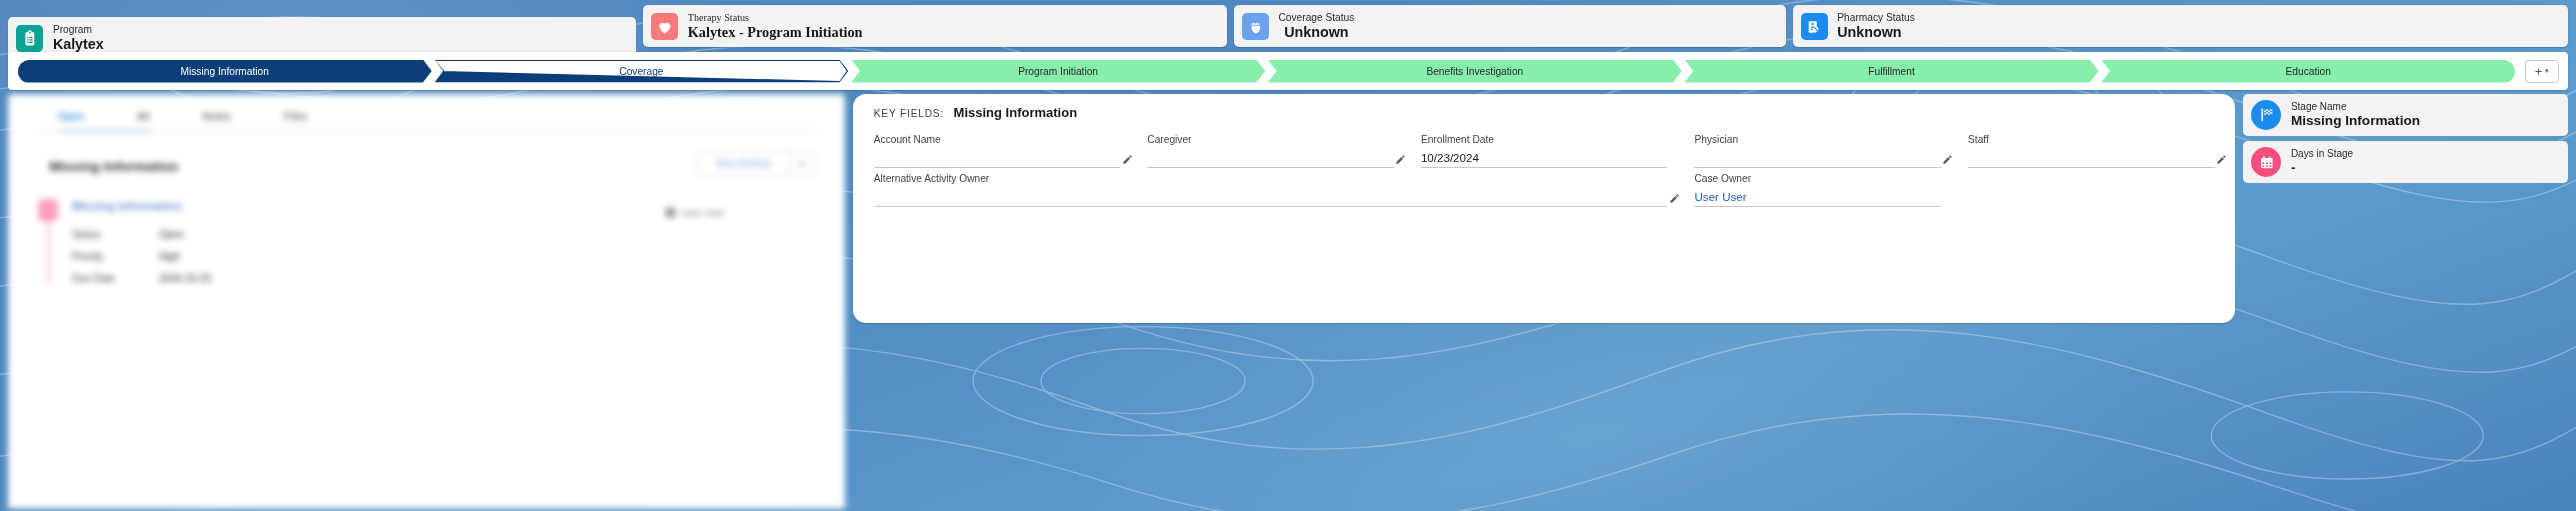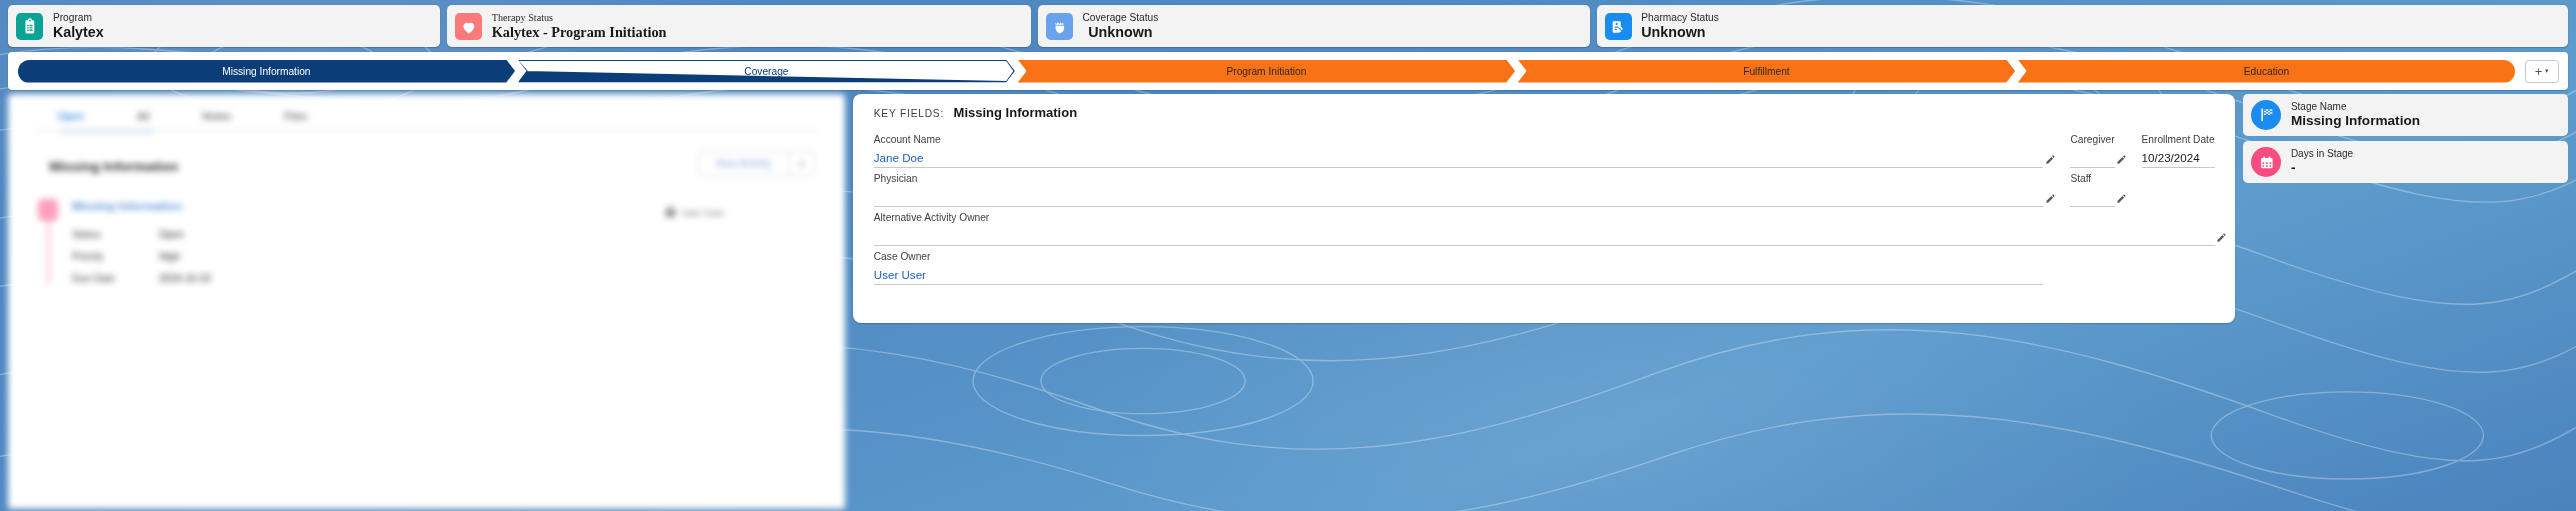--- a/index.html
+++ b/index.html
@@ -28,21 +28,21 @@
     display: flex; gap: 6.8px;
   }
   .hl-card {
     background: #f3f3f3;
     border-radius: 4.8px;
     box-shadow: 0 0.7px 1.4px rgba(0,0,0,.22);
     display: flex; align-items: center;
     padding: 0 8.2px;
     height: 42px;
   }
-  .hl-card.c1 { width: 432px; }
+  .hl-card.c1 { width: 628px; margin-top: 12px; }
   .hl-card.c2 { width: 584px; font-family: Liberation Serif, serif; }
   .hl-card.c3 { width: 552px; text-align: center; }
   .hl-card.c4 { width: 943px; flex: 1; }
   .hl-ico {
     width: 27px; height: 27px; border-radius: 4.8px;
     display: flex; align-items: center; justify-content: center;
     flex: 0 0 auto;
   }
   .hl-txt { margin-left: 9.5px; min-width: 0; }
   .hl-label { font-size: 10.2px; color: #2b2826; line-height: 1.15; }
@@ -63,21 +63,21 @@
     padding: 0 9.5px;
   }
   .path {
     display: flex; align-items: stretch;
     height: 23px; flex: 1; min-width: 0;
   }
   .stage {
     position: relative;
     flex: 1 1 0; min-width: 0;
     display: flex; align-items: center; justify-content: center;
-    background: #f97316;
+    background: #86efac;
     color: #2b2826;
     font-size: 10.2px;
     margin-right: 2.7px;
     padding: 0 12.2px;
     white-space: nowrap;
     clip-path: polygon(0 0, calc(100% - 8.8px) 0, 100% 50%, calc(100% - 8.8px) 100%, 0 100%, 8.8px 50%);
   }
   .stage:first-child {
     clip-path: polygon(0 0, calc(100% - 8.8px) 0, 100% 50%, calc(100% - 8.8px) 100%, 0 100%);
     border-top-left-radius: 11.6px; border-bottom-left-radius: 11.6px;
@@ -147,29 +147,29 @@
   .lp-meta { display:flex; margin-top: 11px; font-size: 10.2px; color:#3e3e3c; }
   .lp-meta-k { width: 87px; }
   .lp-meta-v { color:#2b2826; }
   .lp-owner { display:flex; align-items:center; gap:5.4px; justify-content:flex-end; font-size:9.5px; color:#706e6b; margin-right: 102px; margin-top: -5.4px;}
   .lp-av { width:11px; height:11px; border-radius:50%; background:#9a9a9a; }
 
   
   .kf-panel {
     flex: 1 1 auto; min-width: 0;
     background: #fff;
-    border-radius: 8px;
+    border-radius: 13px;
     box-shadow: 0 0.7px 1.4px rgba(0,0,0,.18);
     padding: 11px 20.4px 8.2px 20.4px;
     height: 229px;
   }
   .kf-head { display:flex; align-items:baseline; gap: 9.5px; margin-bottom: 9.5px; }
   .kf-head-label { font-size: 10.2px; color:#3e3e3c; letter-spacing: 0.8px; }
   .kf-head-value { font-size: 13px; font-weight:bold; color:#181818; }
-  .kf-grid { display:grid; grid-template-columns: 1fr; column-gap: 27px; }
+  .kf-grid { display:grid; grid-template-columns: 1fr 1fr 1fr 1fr 1fr; column-gap: 27px; }
   .kf-field { padding-top: 4.8px; }
   .kf-field.wide { grid-column: 1 / span 3; }
   .kf-lbl { font-size: 10.2px; color:#3e3e3c; margin-bottom: 2.7px; }
   .kf-valrow {
     display:flex; align-items:flex-end;
     border-bottom: 0.7px solid #c9c7c5;
     height: 20.4px; padding-bottom: 1.4px;
     position: relative;
   }
   .kf-val { font-size: 11.6px; color:#181818; flex:1; line-height:1.35; }
@@ -285,20 +285,23 @@
       <div class="stage complete">
         <span class="stage-lbl">Missing Information</span>
       </div>
       <div class="stage current">
         <span class="stage-lbl">Coverage</span>
       </div>
       <div class="stage">
         <span class="stage-lbl">Program Initiation</span>
       </div>
       <div class="stage">
+        <span class="stage-lbl">Benefits Investigation</span>
+      </div>
+      <div class="stage">
         <span class="stage-lbl">Fulfillment</span>
       </div>
       <div class="stage">
         <span class="stage-lbl">Education</span>
       </div>
     </div>
     <div class="path-add">
       <span>+</span>
       <span class="caret">▾</span>
     </div>
@@ -356,21 +359,20 @@
       <div class="kf-head">
         <span class="kf-head-label">KEY FIELDS:</span>
         <span class="kf-head-value">Missing Information</span>
       </div>
 
       <div class="kf-grid">
 
         <div class="kf-field">
           <div class="kf-lbl">Account Name</div>
           <div class="kf-valrow">
-            <span class="kf-val link">Jane Doe</span>
             <svg class="kf-pencil" viewBox="0 0 24 24" fill="#5c5c5c">
               <path d="M3 17.3V21h3.7L17.6 10.1l-3.7-3.7L3 17.3zM20.7 7a1 1 0 0 0 0-1.4l-2.3-2.3a1 1 0 0 0-1.4 0l-1.8 1.8 3.7 3.7L20.7 7z"></path>
             </svg>
           </div>
         </div>
 
         <div class="kf-field">
           <div class="kf-lbl">Caregiver</div>
           <div class="kf-valrow">
             <span class="kf-val"></span>

